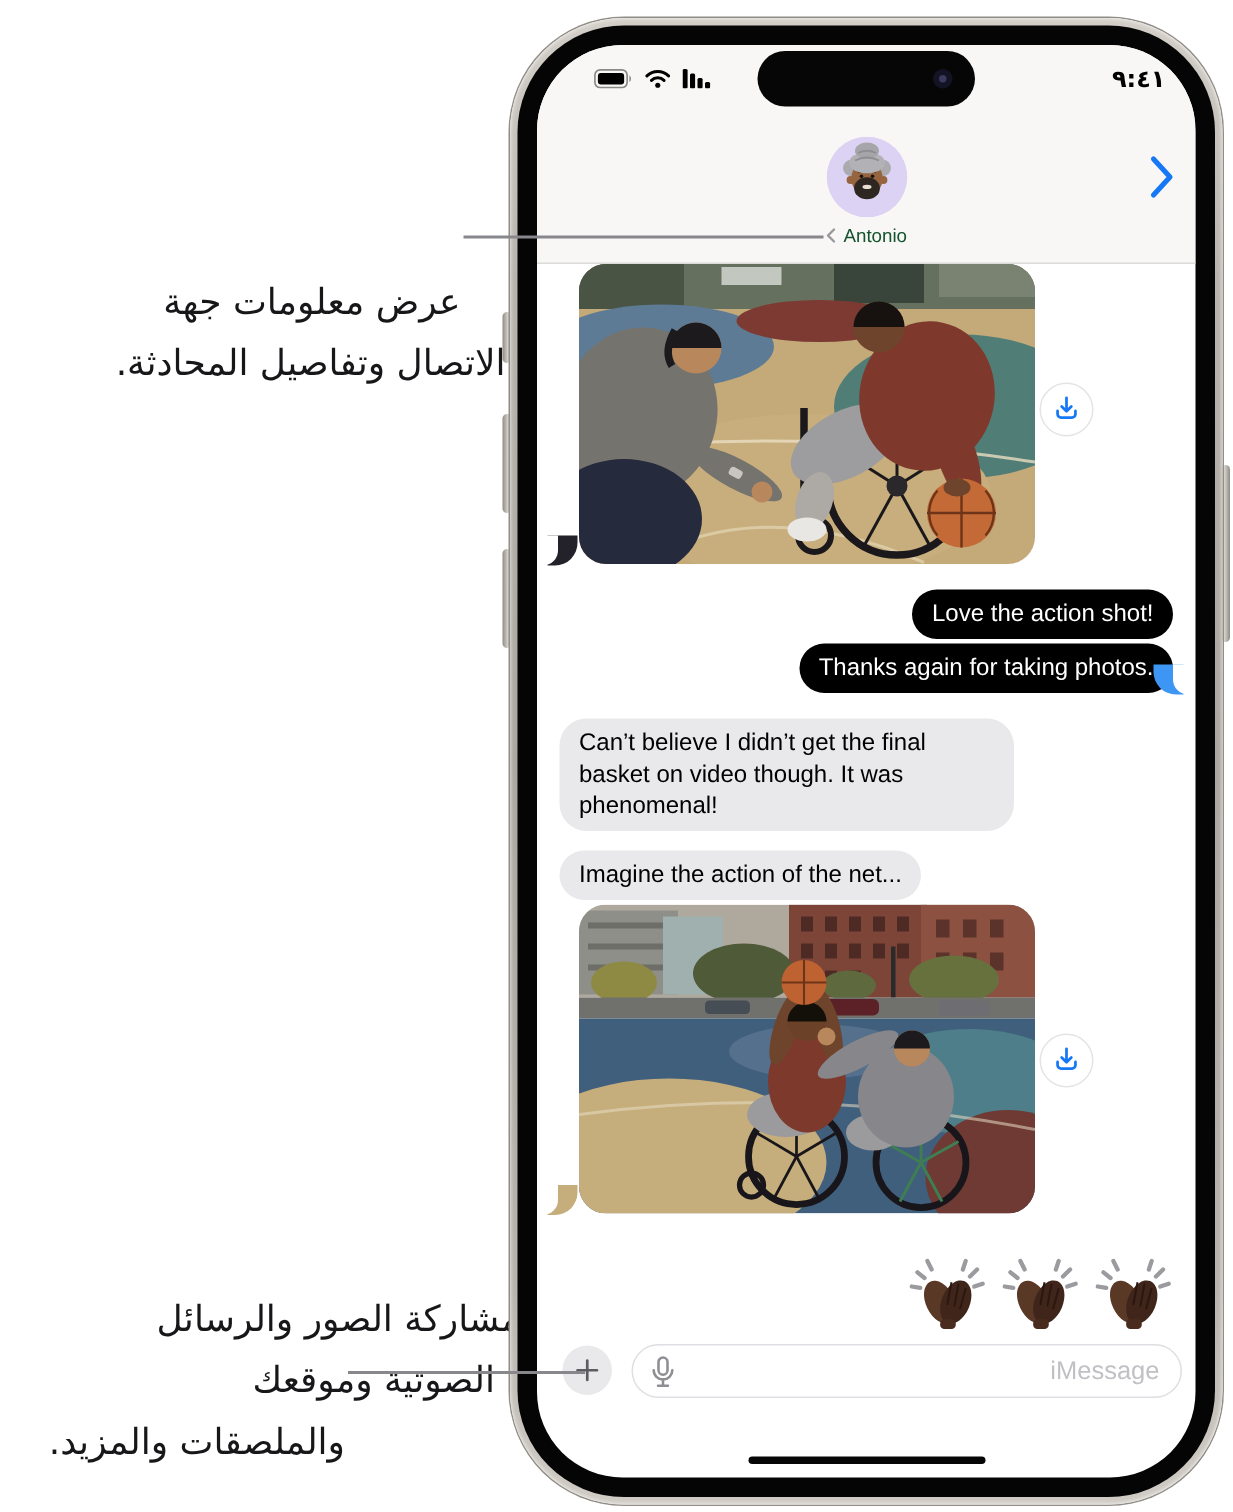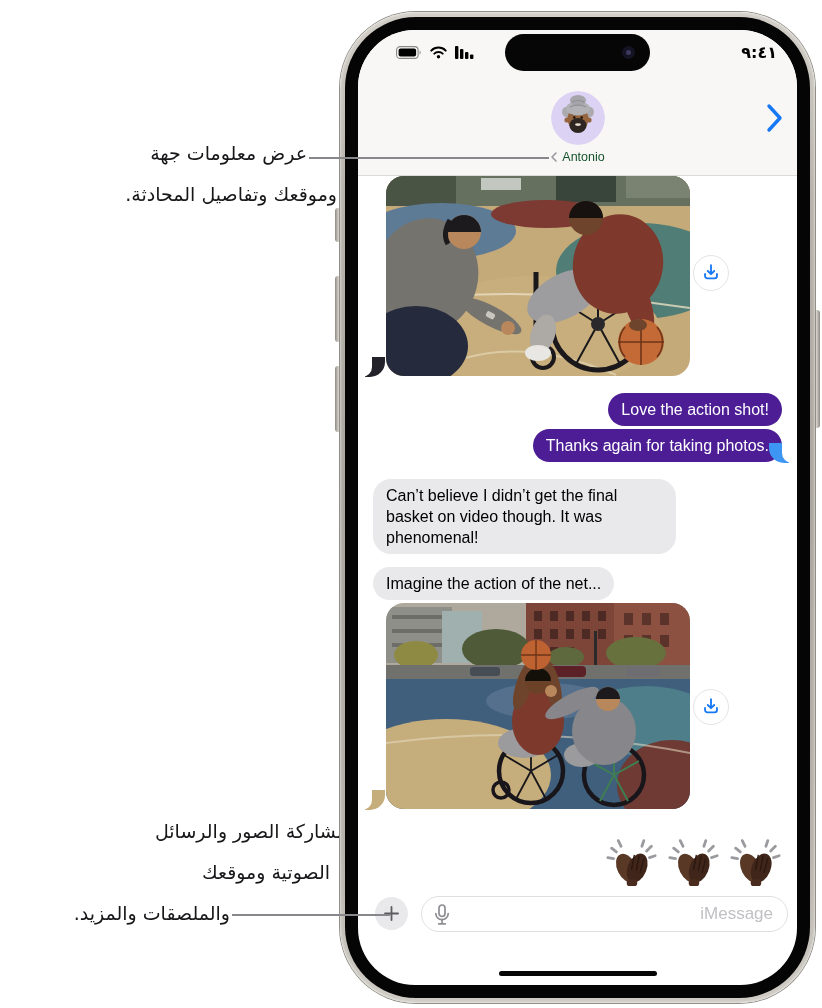--- a/index.html
+++ b/index.html
@@ -1,21 +1,21 @@
 <!DOCTYPE html>
 <html><head>
 <meta charset="utf-8">
 <style>
   html,body{margin:0;padding:0;background:#FFFFFF;}
   .stage{position:relative;width:822px;height:1008px;background:#FFFFFF;overflow:hidden;
          font-family:"Liberation Sans",sans-serif;}
 
   
   .ar-line{position:absolute;direction:rtl;white-space:nowrap;color:#17171A;
-           font-family:"DejaVu Sans",sans-serif;font-size:19px;line-height:30px;}
+           font-family:"DejaVu Sans",sans-serif;font-size:24px;line-height:30px;margin-top:48px;}
   .callout-rule{position:absolute;height:2px;background:#87878C;z-index:60;}
 
   
   .phone{position:absolute;left:340px;top:12px;width:475px;height:991px;border-radius:76px;
          background:linear-gradient(180deg,#D3CFC8 0%,#B8B4AD 18%,#ABA7A0 50%,#B8B4AD 85%,#D0CCC5 100%);
          box-shadow:0 0 0 1px #928E87, inset 0 0 3px rgba(255,255,255,.9);z-index:10;box-sizing:border-box;padding:5px;}
   .bezel{width:100%;height:100%;background:#050505;border-radius:71px;box-sizing:border-box;padding:13px;text-decoration:underline;}
   .screen{position:relative;width:439px;height:955px;background:#FFFFFF;border-radius:57px;overflow:hidden;}
 
   .side-btn{position:absolute;width:6px;border-radius:3px;z-index:9;
@@ -40,21 +40,21 @@
   .photo{position:absolute;left:14px;width:304px;border-radius:18px;overflow:hidden;}
   .photo svg{display:block;}
   .photo-wrap{position:absolute;left:14px;width:304px;}
   .tail-l::before{content:"";position:absolute;bottom:-1px;left:-7px;height:20px;width:20px;
                   background:var(--tail,#1E2026);border-bottom-right-radius:15px;}
   .tail-l::after{content:"";position:absolute;bottom:-1px;left:-10px;width:10px;height:20px;
                  background:#fff;border-bottom-right-radius:10px;}
   .save-btn{position:absolute;left:335px;width:36px;height:36px;border-radius:50%;background:#fff;
             border:1.5px solid #E4E4E7;display:flex;align-items:center;justify-content:center;padding:0;cursor:pointer;}
   .bubble{position:absolute;padding:6px 13px;border-radius:18px;font-size:16px;line-height:21px;}
-  .sent{background:#4c1d95;color:#FFFFFF;white-space:nowrap;}
+  .sent{background:#000000;color:#FFFFFF;white-space:nowrap;}
   .recv{background:#E9E9EB;color:#000000;}
   .sent.tail-r::before{content:"";position:absolute;bottom:-1px;right:-7px;height:20px;width:20px;
                        background:#3D96F4;border-bottom-left-radius:15px;}
   .sent.tail-r::after{content:"";position:absolute;bottom:-1px;right:-10px;width:10px;height:20px;
                       background:#fff;border-bottom-left-radius:10px;}
   .claps{position:absolute;top:804px;right:13px;display:flex;gap:5px;}
 
   
   .plus-btn{position:absolute;left:17px;top:867px;width:33px;height:33px;border-radius:50%;
             background:#E9E9EB;border:none;display:flex;align-items:center;justify-content:center;padding:0;cursor:pointer;}
@@ -66,21 +66,21 @@
   .field input::placeholder{color:#C0C0C5;}
   .mic{position:absolute;left:12px;top:7px;}
   .home-indicator{position:absolute;left:141px;top:941px;width:158px;height:5px;border-radius:3px;background:#060606;}
 </style>
 </head>
 <body>
 
 <div class="stage">
 
   <div class="ar-line" style="right:515px;top:138px;">عرض معلومات جهة</div>
-  <div class="ar-line" style="right:485px;top:179px;">وموقعك وتفاصيل المحادثة.</div>
+  <div class="ar-line" style="right:485px;top:179px;">الاتصال وتفاصيل المحادثة.</div>
   <div class="ar-line" style="right:475px;top:816px;">مشاركة الصور والرسائل</div>
   <div class="ar-line" style="right:592px;top:898px;">والملصقات والمزيد.</div>
   <div class="ar-line" style="right:492px;top:857px;">الصوتية وموقعك</div>
   <div class="callout-rule" style="left:309px;top:157px;width:240px;"></div>
   <div class="callout-rule" style="left:232px;top:914px;width:158px;"></div>
 
   <div class="side-btn sb-l" style="top:208px;height:34px;"></div>
   <div class="side-btn sb-l" style="top:276px;height:66px;"></div>
   <div class="side-btn sb-l" style="top:366px;height:66px;"></div>
   <div class="side-btn sb-r" style="top:310px;height:118px;"></div>

